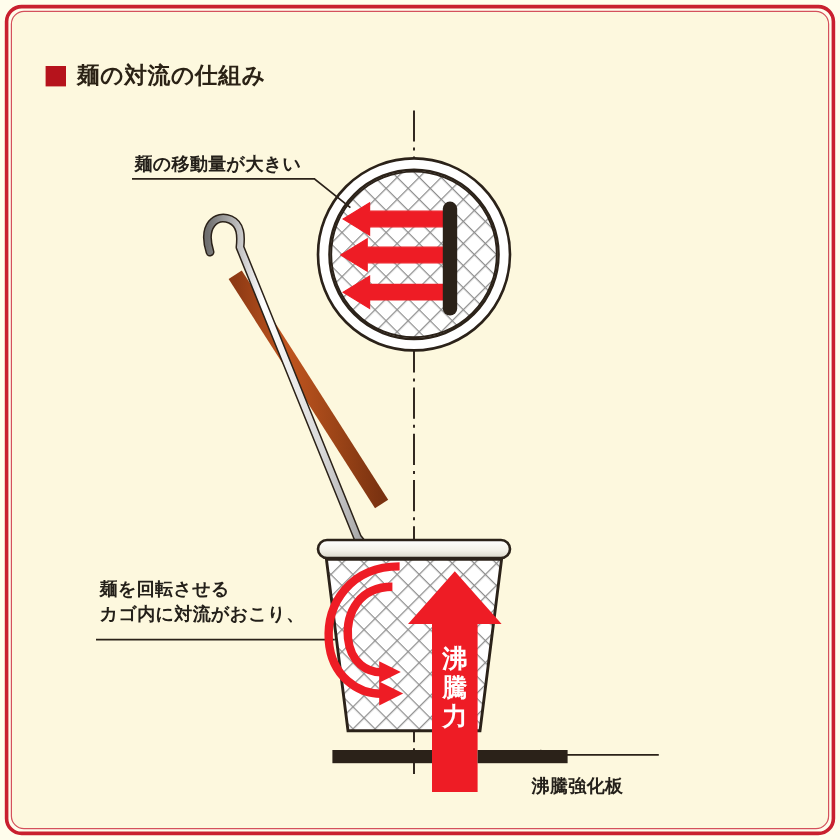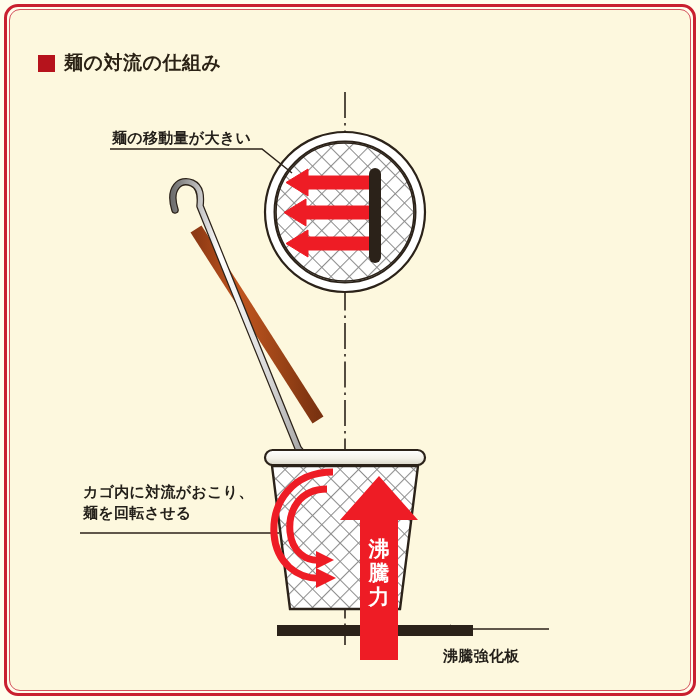--- a/index.html
+++ b/index.html
@@ -217,19 +217,19 @@
     <g>
       <text class="vtext" x="379" y="556" text-anchor="middle" font-family="Liberation Sans, DejaVu Sans, sans-serif" font-size="21" font-weight="bold" fill="#ffffff">沸</text>
       <text class="vtext" x="379" y="580" text-anchor="middle" font-family="Liberation Sans, DejaVu Sans, sans-serif" font-size="21" font-weight="bold" fill="#ffffff">騰</text>
       <text class="vtext" x="379" y="604" text-anchor="middle" font-family="Liberation Sans, DejaVu Sans, sans-serif" font-size="21" font-weight="bold" fill="#ffffff">力</text>
     </g>
   </svg>
 
   <div class="lbl" id="label-top">麺の移動量が大きい</div>
 
   <div class="lbl" id="label-basket">
+    <div>麺を回転させる</div>
     <div>カゴ内に対流がおこり、</div>
-    <div>麺を回転させる</div>
   </div>
 
   <div class="lbl" id="label-plate">沸騰強化板</div>
 
 </div>
 
 </body></html>

